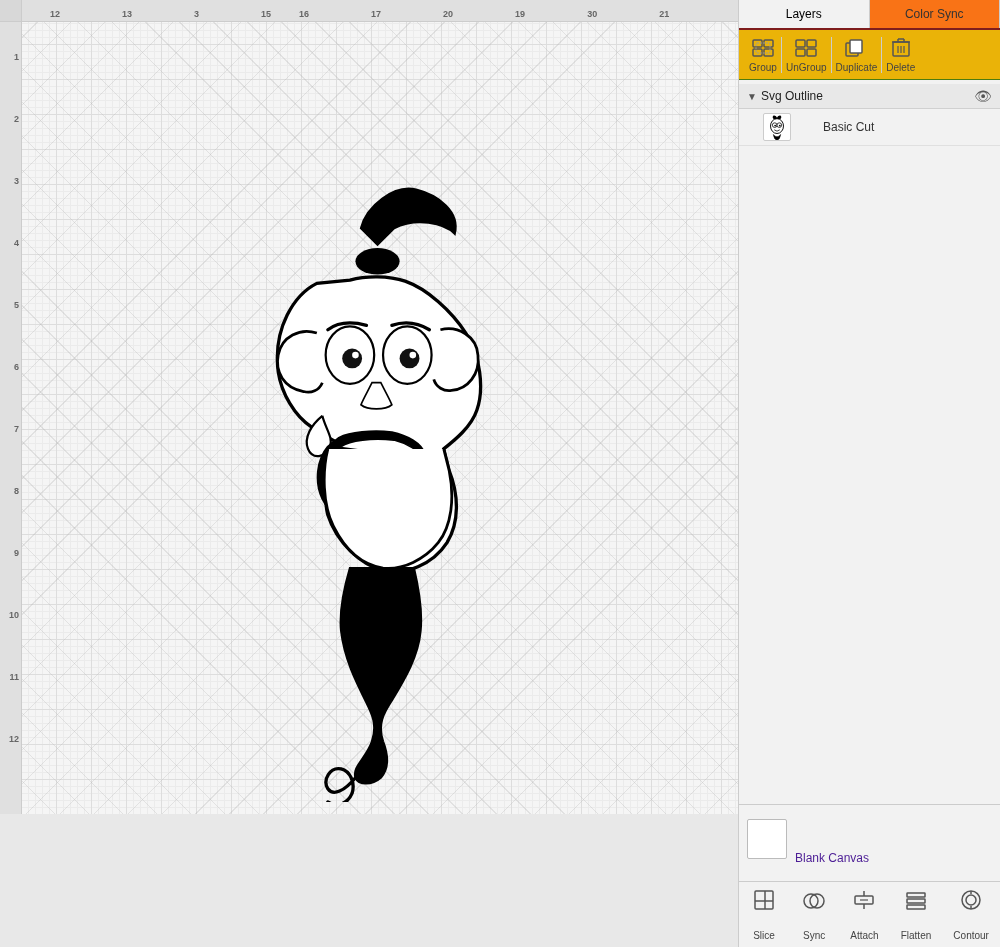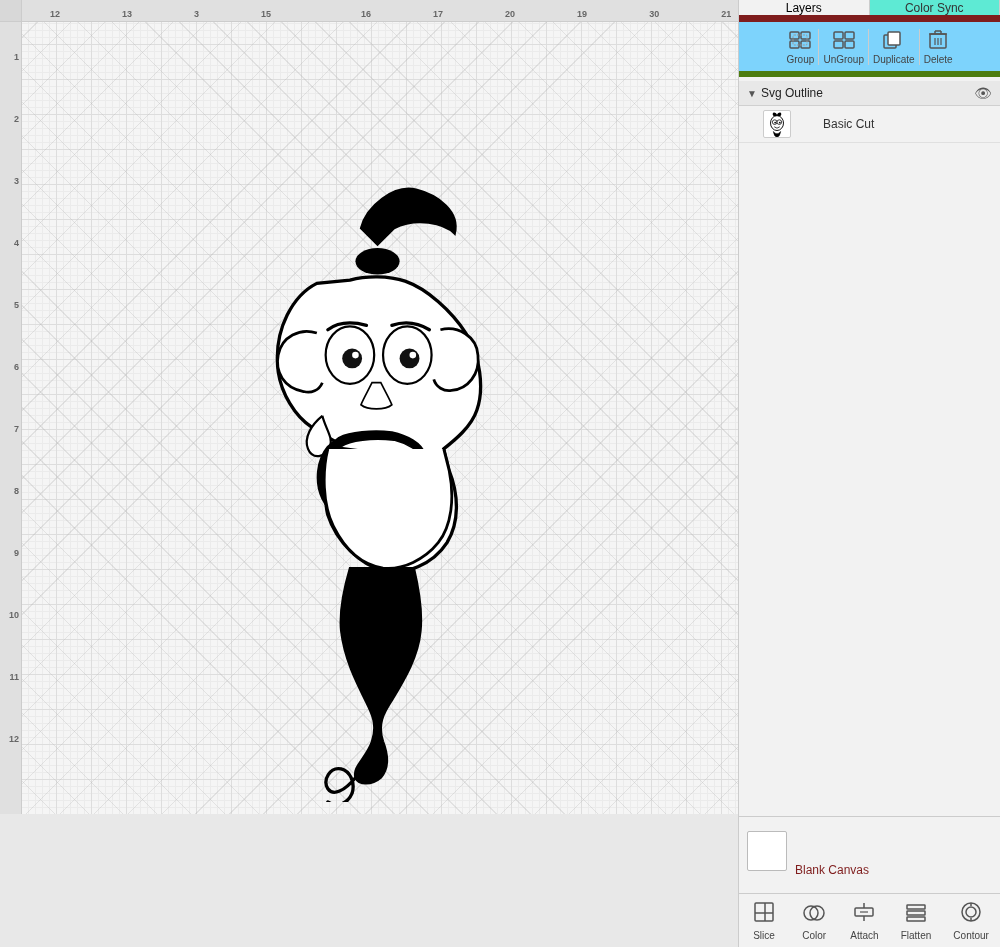--- a/index.html
+++ b/index.html
@@ -109,51 +109,51 @@
       height: 947px;
       background: #f2f2f2;
       border-left: 1px solid #ccc;
       display: flex;
       flex-direction: column;
     }
 
     
     .tab-bar {
       display: flex;
-      height: 22px;
+      height: 30px;
       background: #e0e0e0;
-      border-bottom: 7px solid #7f1d1d;
+      border-bottom: 2px solid #7f1d1d;
     }
 
     .tab {
       flex: 1;
       display: flex;
       align-items: center;
       justify-content: center;
       font-size: 12px;
       color: #333;
       cursor: pointer;
       border-right: 1px solid #ccc;
-      background: #5eead4;
+      background: #f97316;
     }
 
     .tab.active {
       background: #f2f2f2;
       color: #000;
       font-weight: 500;
     }
 
     
     .toolbar-row {
       display: flex;
       align-items: center;
-      justify-content: center;
+      justify-content: flex-start;
       padding: 4px 6px;
-      border-bottom: 6px solid #4d7c0f;
-      background: #7dd3fc;
+      border-bottom: 1px solid #4d7c0f;
+      background: #eab308;
     }
 
     .toolbar-btn {
       display: flex;
       flex-direction: column;
       align-items: center;
       gap: 2px;
       cursor: pointer;
       padding: 2px 4px;
       border-radius: 3px;
@@ -253,39 +253,39 @@
     .blank-canvas-swatch {
       width: 40px;
       height: 40px;
       border: 1px solid #bbb;
       background: white;
       border-radius: 2px;
     }
 
     .blank-canvas-label {
       font-size: 12px;
-      color: #7f1d1d;
+      color: #4c1d95;
       margin-top: 38px;
     }
 
     
     .bottom-toolbar {
       display: flex;
       align-items: center;
       justify-content: space-around;
       padding: 4px 0;
       border-top: 1px solid #ccc;
       background: #f2f2f2;
     }
 
     .bottom-btn {
       display: flex;
       flex-direction: column;
       align-items: center;
-      gap: 6px;
+      gap: 18px;
       cursor: pointer;
       padding: 2px 4px;
       border-radius: 3px;
     }
 
     .bottom-btn .icon-box {
       width: 28px;
       height: 24px;
       display: flex;
       align-items: center;
@@ -303,21 +303,21 @@
 <body>
 
 <div class="canvas-area">
 
   <div class="ruler-corner"></div>
 
   <div class="ruler-top">
     <span style="margin-left:28px; margin-right:62px;">12</span>
     <span style="margin-right:62px;">13</span>
     <span style="margin-right:62px;">3</span>
-    <span style="margin-right:90px;">15</span>
+    <span style="margin-right:28px;">15</span>
     <span style="margin-right:62px;">16</span>
     <span style="margin-right:62px;">17</span>
     <span style="margin-right:62px;">20</span>
     <span style="margin-right:62px;">19</span>
     <span style="margin-right:62px;">30</span>
     <span style="margin-right:62px;margin-top:48px;">21</span>
   </div>
 
   <div class="ruler-left">
     <span style="margin-top:30px; margin-bottom:52px;">1</span>
@@ -493,21 +493,21 @@
       </div>
       <span class="btn-label">Slice</span>
     </div>
     <div class="bottom-btn">
       <div class="icon-box">
         <svg width="22" height="22" viewBox="0 0 22 22">
           <circle cx="8" cy="12" r="7" fill="none" stroke="#555" stroke-width="1.5"></circle>
           <circle cx="14" cy="12" r="7" fill="none" stroke="#555" stroke-width="1.5"></circle>
         </svg>
       </div>
-      <span class="btn-label">Color</span>
+      <span class="btn-label">Sync</span>
     </div>
     <div class="bottom-btn">
       <div class="icon-box">
         <svg width="22" height="22" viewBox="0 0 22 22">
           <rect x="2" y="7" width="18" height="8" fill="none" stroke="#555" stroke-width="1.5" rx="1"></rect>
           <line x1="11" y1="2" x2="11" y2="7" stroke="#555" stroke-width="1.5"></line>
           <line x1="11" y1="15" x2="11" y2="20" stroke="#555" stroke-width="1.5"></line>
           <line x1="7" y1="11" x2="15" y2="11" stroke="#555" stroke-width="1.2"></line>
         </svg>
       </div>

